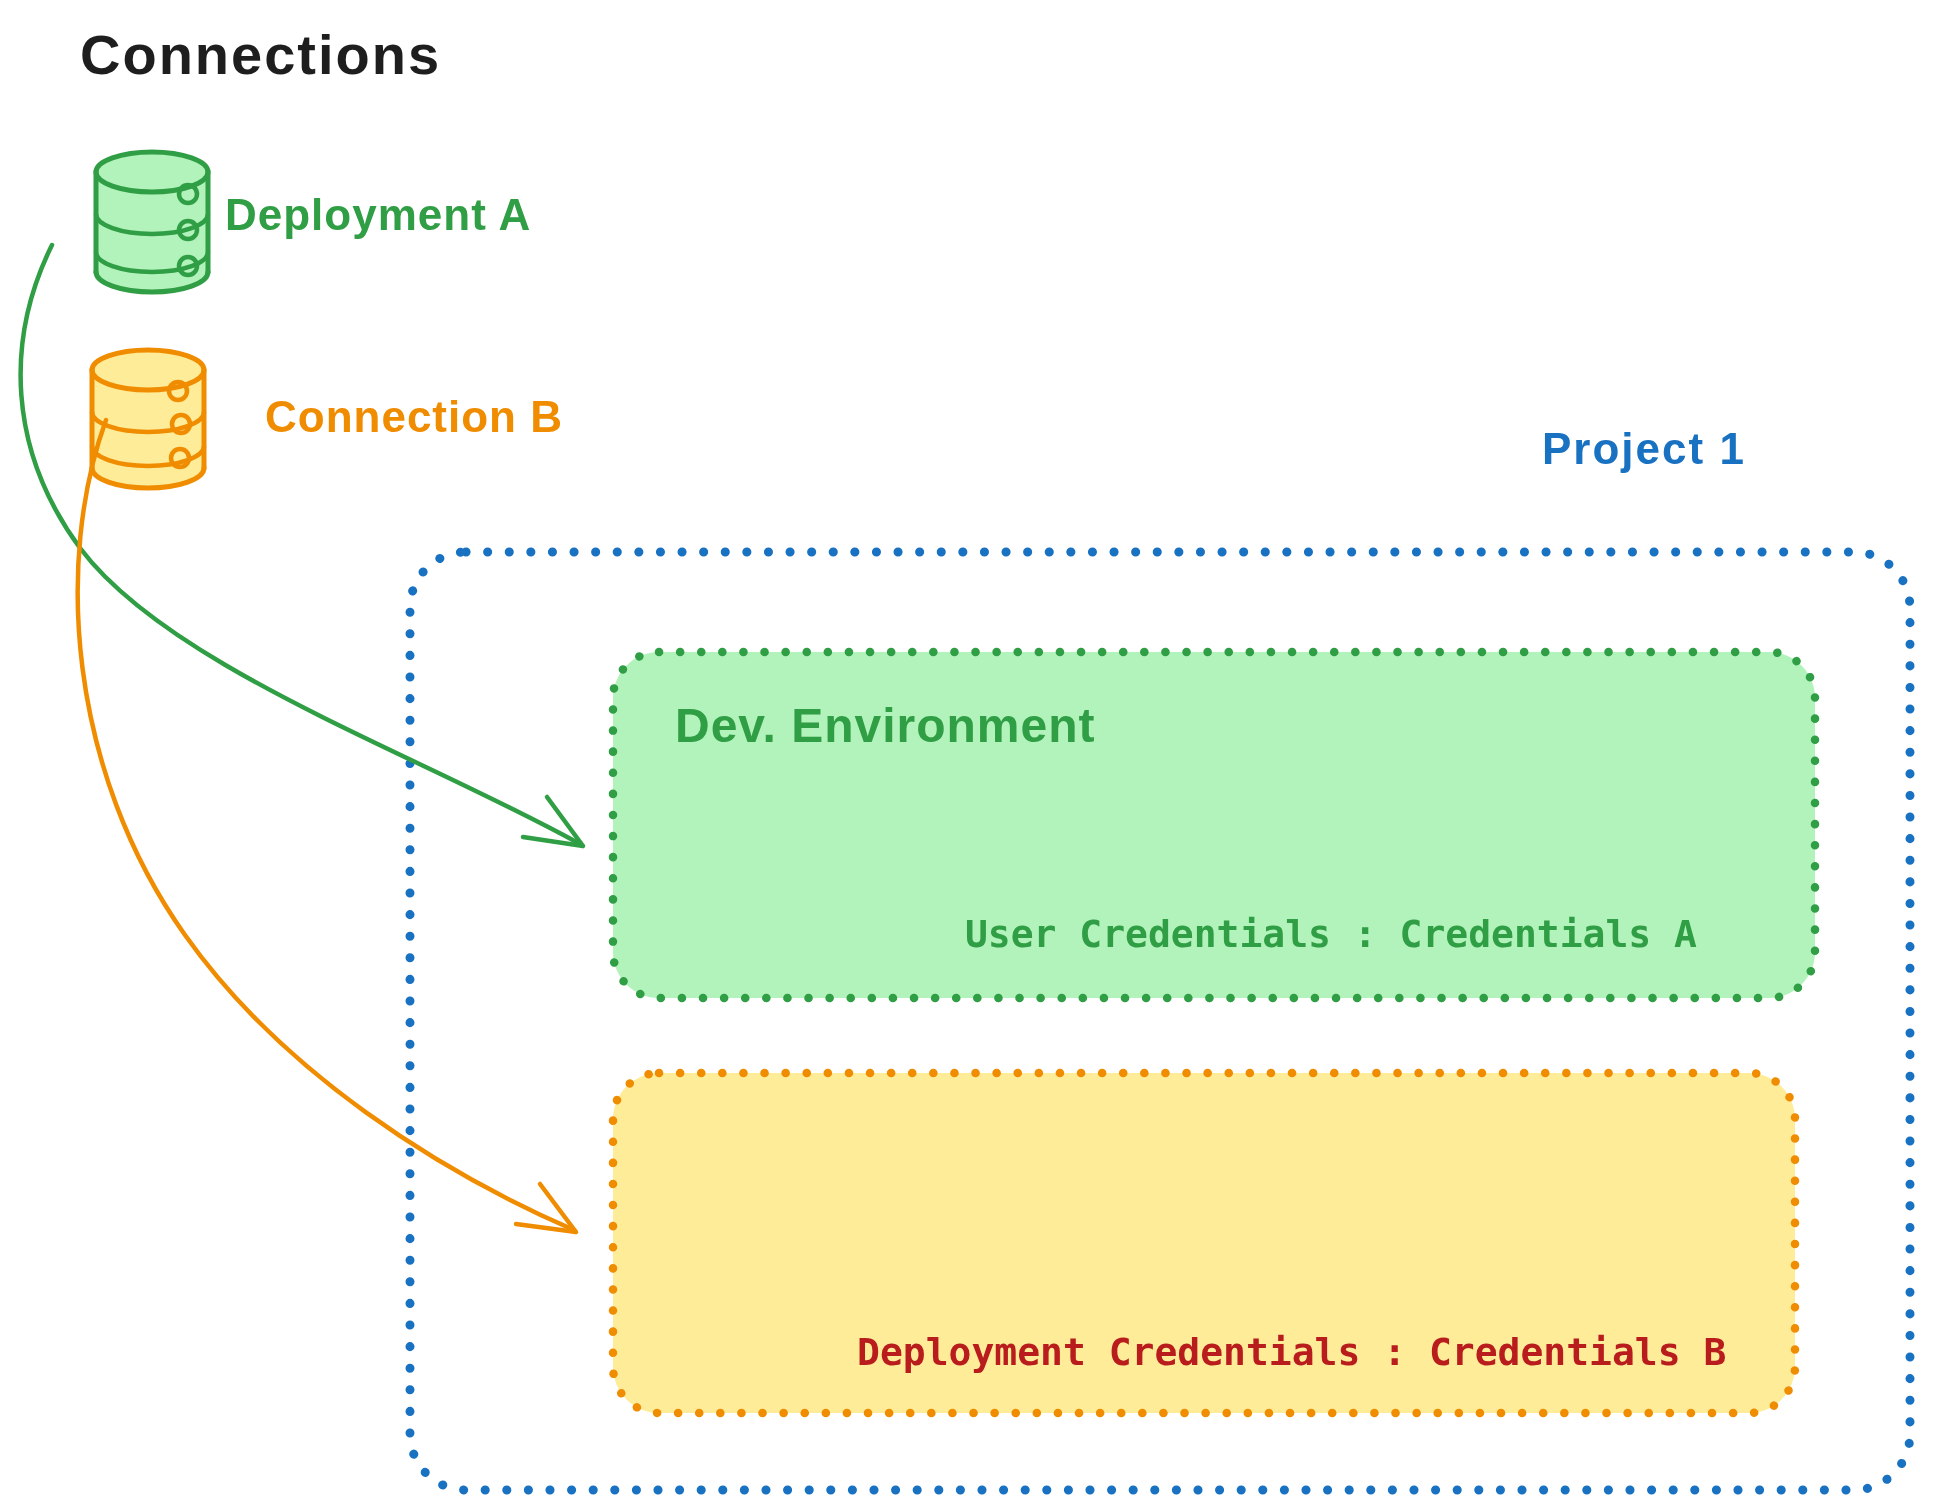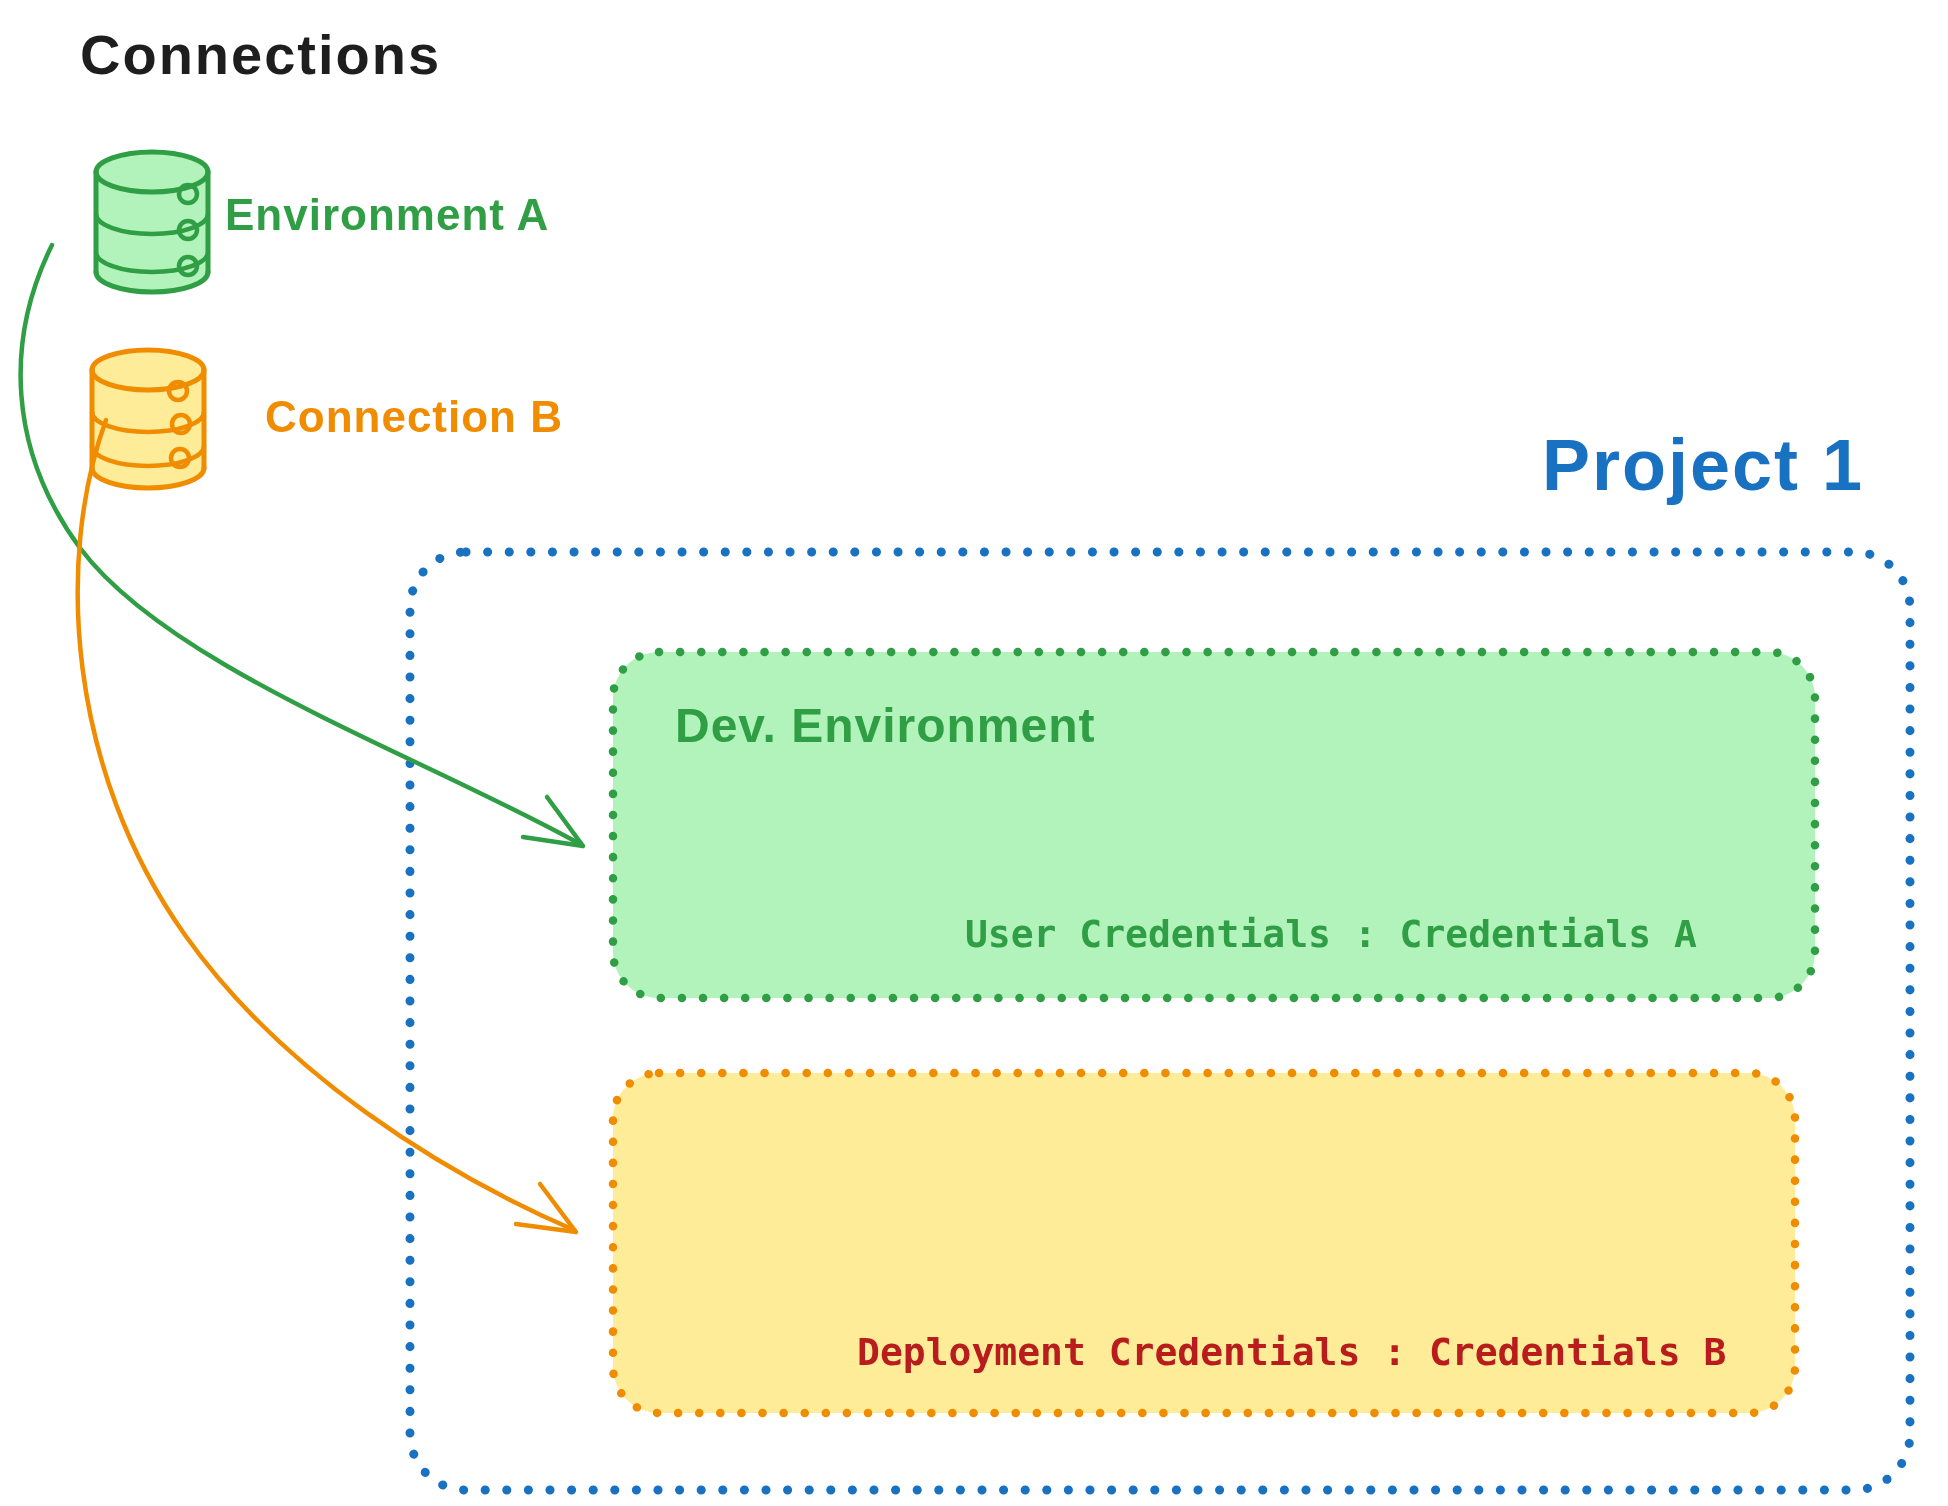--- a/index.html
+++ b/index.html
@@ -20,21 +20,21 @@
   .conn-a {
     left: 225px; top: 190px;
     font-size: 44px; letter-spacing: 1px; color: #2f9e44;
   }
   .conn-b {
     left: 225px; top: 392px;
     font-size: 44px; letter-spacing: 1px; color: #f08c00; margin-left: 40px;
   }
   .project-title {
     left: 1542px; top: 424px;
-    font-size: 72px; letter-spacing: 2px; color: #1971c2;
+    font-size: 44px; letter-spacing: 2px; color: #1971c2;
   }
   .dev-title {
     left: 655px; top: 698px;
     font-size: 48px; letter-spacing: 1px; color: #2f9e44; margin-left: 20px;
   }
   .prod-title {
     left: 667px; top: 1110px;
     font-size: 48px; letter-spacing: 1px; color: #f08c00;
   }
   .mono {
@@ -88,21 +88,21 @@
     </g>
 
     <g fill="none" stroke="#f08c00" stroke-width="4.5" stroke-linecap="round">
       <path d="M 106 420 C 55 560, 68 770, 185 935 C 282 1072, 440 1172, 574 1230"></path>
       <path d="M 576 1232 L 516 1224 M 576 1232 L 540 1184"></path>
     </g>
   </svg>
 
   <div class="txt title">Connections</div>
 
-  <div class="txt conn-a">Environment A</div>
+  <div class="txt conn-a">Deployment A</div>
 
   <div class="txt conn-b">Connection B</div>
 
   <div class="txt project-title">Project 1</div>
 
   <div class="txt dev-title">Dev. Environment</div>
 
   <div class="txt mono dev-cred">User Credentials : Credentials A</div>
 
 

